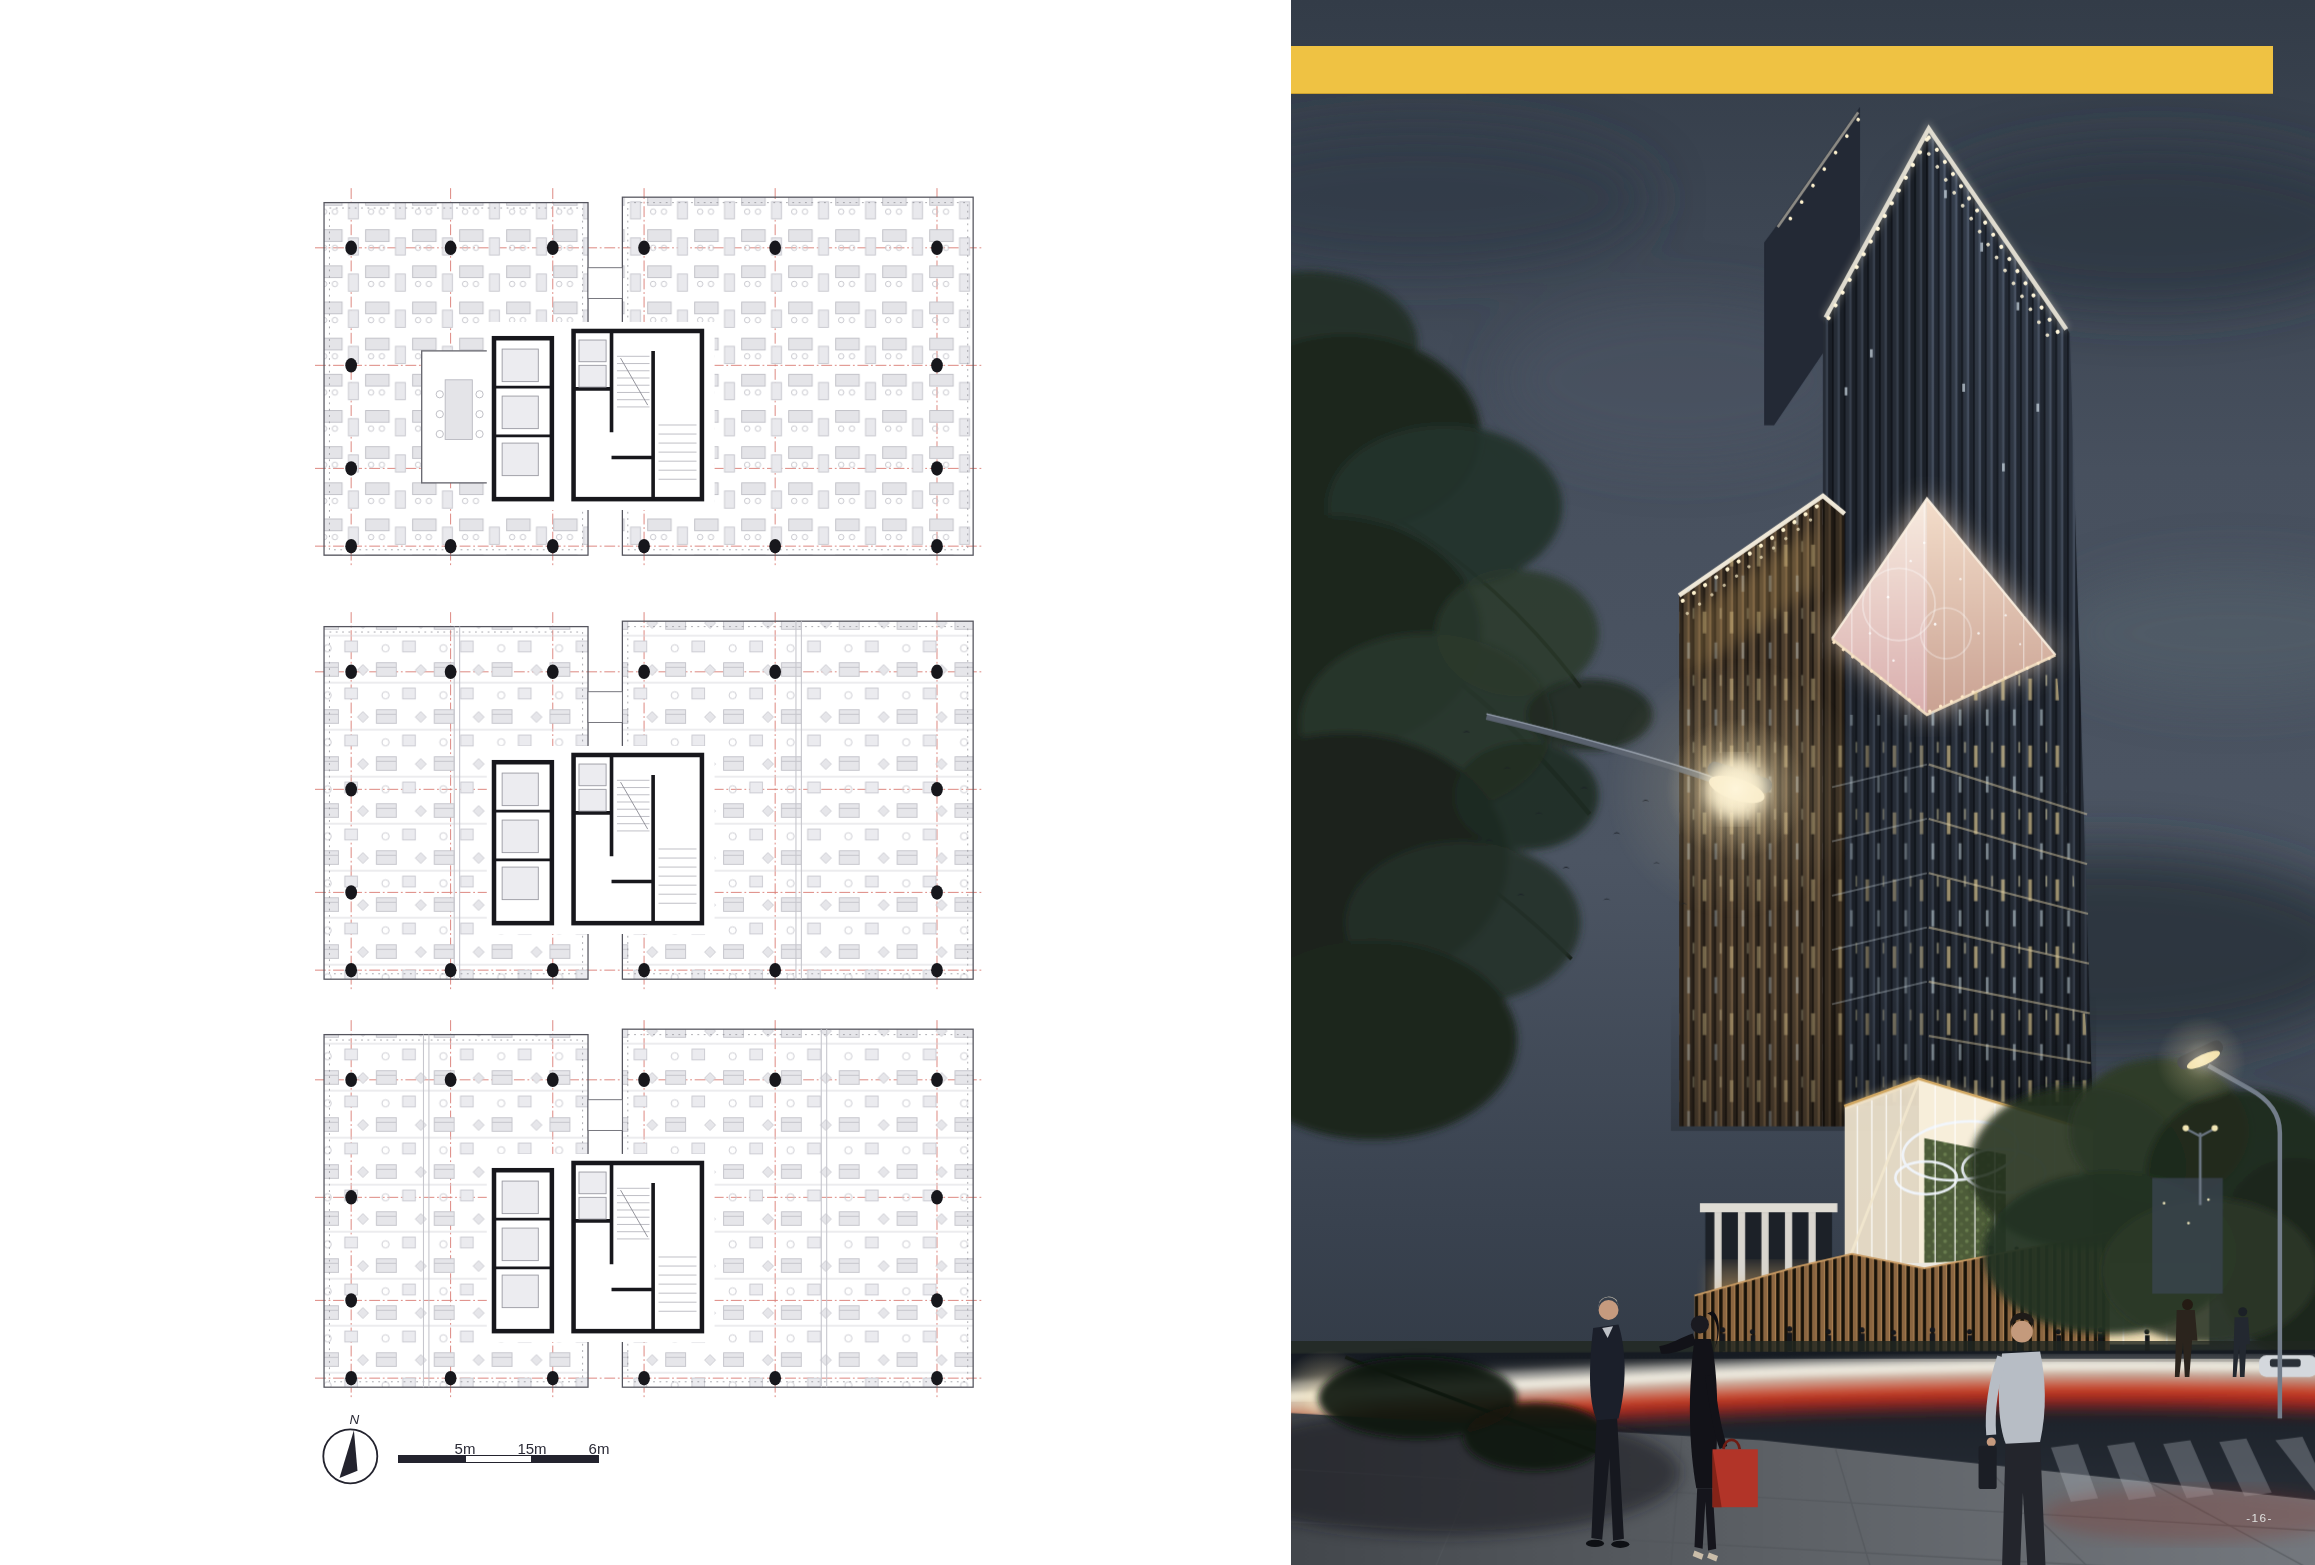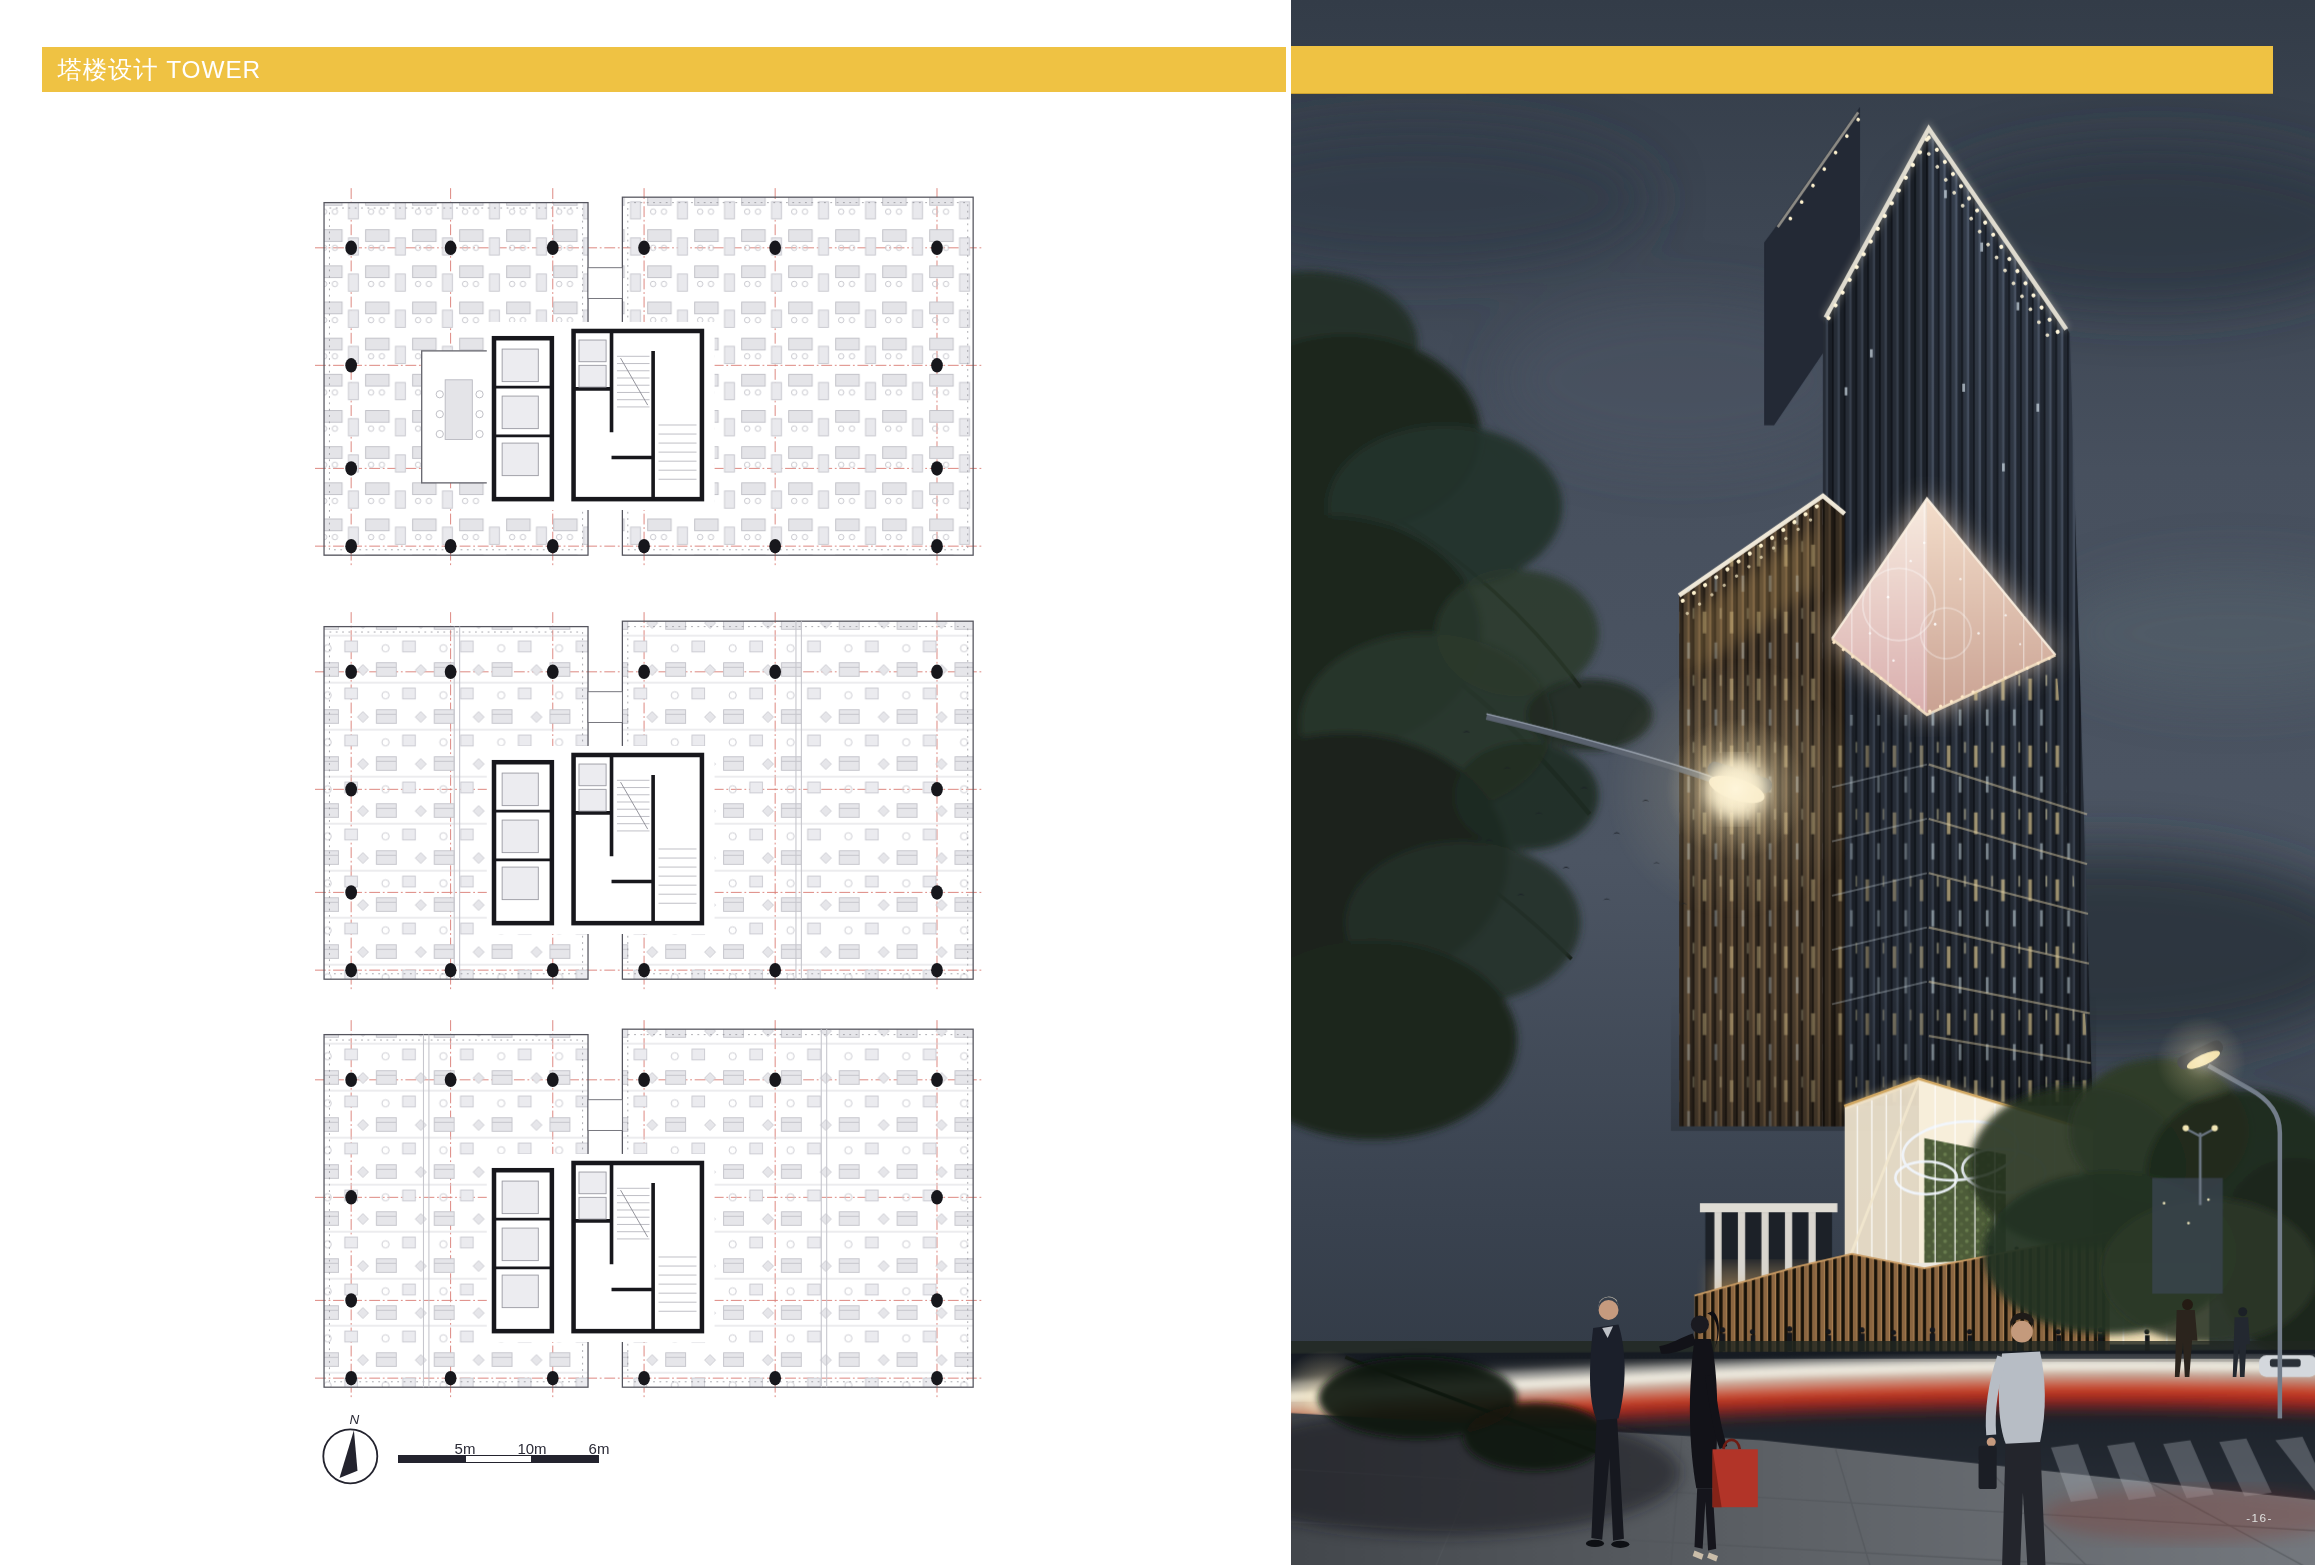--- a/index.html
+++ b/index.html
@@ -190,21 +190,21 @@
 
   <svg class="compass" width="72" height="78" viewBox="0 0 80 86">
     <text x="36" y="14" font-size="15" fill="#2a2a36" font-style="italic">N</text>
     <circle cx="37" cy="50" r="30" fill="none" stroke="#23232E" stroke-width="2"></circle>
     <polygon points="41,21 25,74 45,66" fill="#23232E"></polygon>
   </svg>
 
   <div class="scalebar">
     <div class="labels">
       <span style="left:67px">5m</span>
-      <span style="left:134px">10m</span>
+      <span style="left:134px">15m</span>
       <span style="left:201px">6m</span>
     </div>
     <div class="bar">
       <div class="seg dark"></div>
       <div class="seg light"></div>
       <div class="seg dark"></div>
     </div>
   </div>
 
   <figure class="photo" style="margin:0">
@@ -612,19 +612,16 @@
         <circle cx="991" cy="1442" r="6" fill="#241b13"></circle>
         <path d="M1046 1456 l12 0 2 30 -4 0 -2 36 -5 0 -1 -34 -3 34 -4 0 2 -66 Z" fill="#232830"></path>
         <circle cx="1052" cy="1450" r="5" fill="#1b2026"></circle>
       </g>
     </g>
 
     <text x="1056" y="1682" font-size="13" fill="#dfe0de" letter-spacing="1.5">-16-</text>
   </svg>
   </figure>
 
-  <div class="accent-left">
-    <span class="title">塔楼设计 TOWER</span>
-  </div>
   <div class="accent-right"></div>
 
 </div>
 
 
 </body></html>

